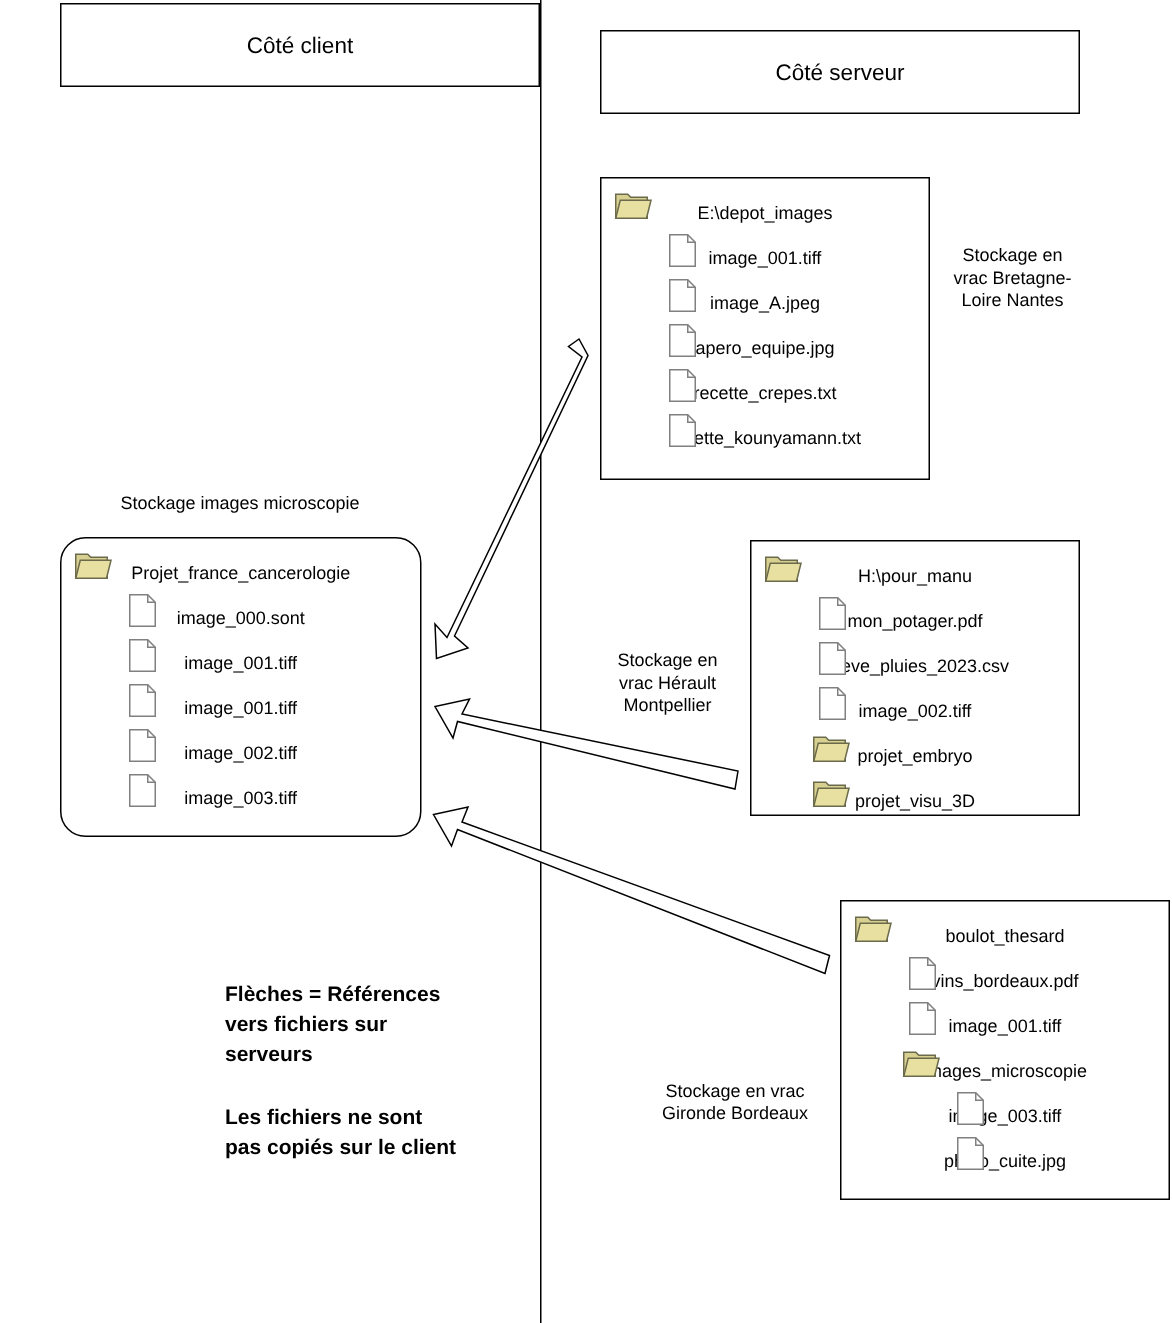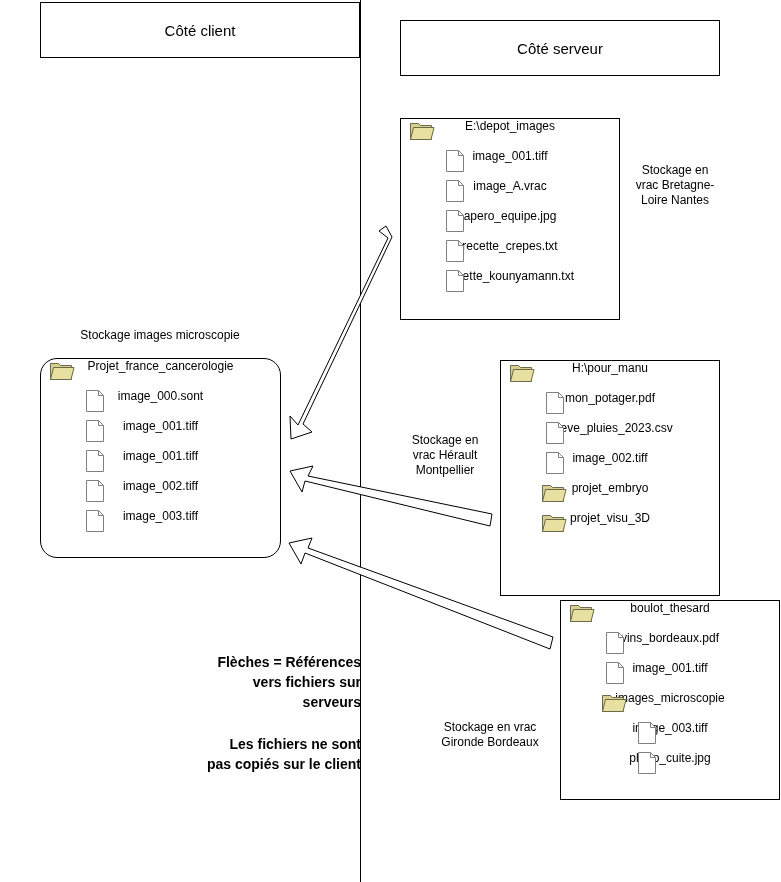--- a/index.html
+++ b/index.html
@@ -43,36 +43,36 @@
     font-size: 12px;
     line-height: 15px;
     text-align: center;
     white-space: pre-line;
   }
   .note {
     position: absolute;
     font-size: 14px;
     font-weight: bold;
     line-height: 20px;
-    text-align: right;
+    text-align: left;
     white-space: pre-line;
   }
 
   
   .tree {
     position: absolute;
     left: 0;
     right: 0;
     top: 0;
   }
   .row {
     position: relative;
     height: 30px;
     display: flex;
-    align-items: flex-start;
+    align-items: flex-end;
   }
   .row .icon {
     position: absolute;
     width: 28px;
     height: 24px;
     display: block;
   }
   .row .label {
     display: block;
     width: 100%;
@@ -141,21 +141,21 @@
           </span>
           <span class="label">image_001.tiff</span>
         </div>
         <div class="row lvl1">
           <span class="icon">
             <svg viewBox="0 0 28 24" xmlns="http://www.w3.org/2000/svg">
               <path d="M5.5 1.5 L17.5 1.5 L22.5 6.5 L22.5 22.5 L5.5 22.5 Z" fill="#ffffff" stroke="#808080" stroke-width="1"></path>
               <path d="M17.5 1.5 L17.5 6.5 L22.5 6.5" fill="none" stroke="#808080" stroke-width="1"></path>
             </svg>
           </span>
-          <span class="label">image_A.vrac</span>
+          <span class="label">image_A.jpeg</span>
         </div>
         <div class="row lvl1">
           <span class="icon">
             <svg viewBox="0 0 28 24" xmlns="http://www.w3.org/2000/svg">
               <path d="M5.5 1.5 L17.5 1.5 L22.5 6.5 L22.5 22.5 L5.5 22.5 Z" fill="#ffffff" stroke="#808080" stroke-width="1"></path>
               <path d="M17.5 1.5 L17.5 6.5 L22.5 6.5" fill="none" stroke="#808080" stroke-width="1"></path>
             </svg>
           </span>
           <span class="label">apero_equipe.jpg</span>
         </div>
@@ -238,21 +238,21 @@
             <svg viewBox="0 0 28 24" xmlns="http://www.w3.org/2000/svg">
               <path d="M5.5 1.5 L17.5 1.5 L22.5 6.5 L22.5 22.5 L5.5 22.5 Z" fill="#ffffff" stroke="#808080" stroke-width="1"></path>
               <path d="M17.5 1.5 L17.5 6.5 L22.5 6.5" fill="none" stroke="#808080" stroke-width="1"></path>
             </svg>
           </span>
           <span class="label">image_003.tiff</span>
         </div>
       </div>
   </div>
 
-  <div class="box" style="left:500px; top:360px; width:220px; height:236px;">
+  <div class="box" style="left:500px; top:360px; width:220px; height:184px;">
     <div class="tree" id="tree-server2">
         <div class="row lvl0">
           <span class="icon">
             <svg viewBox="0 0 28 24" xmlns="http://www.w3.org/2000/svg">
               <path d="M1.5 4.5 L1.5 20.5 L22.5 20.5 L22.5 6.5 L11.5 6.5 L9.5 4.5 Z" fill="#d8d090" stroke="#6b6b4b" stroke-width="1"></path>
               <path d="M4.5 8.5 L25.0 8.5 L22.0 20.5 L1.5 20.5 Z" fill="#e8e0a0" stroke="#6b6b4b" stroke-width="1"></path>
             </svg>
           </span>
           <span class="label">H:\pour_manu</span>
         </div>

